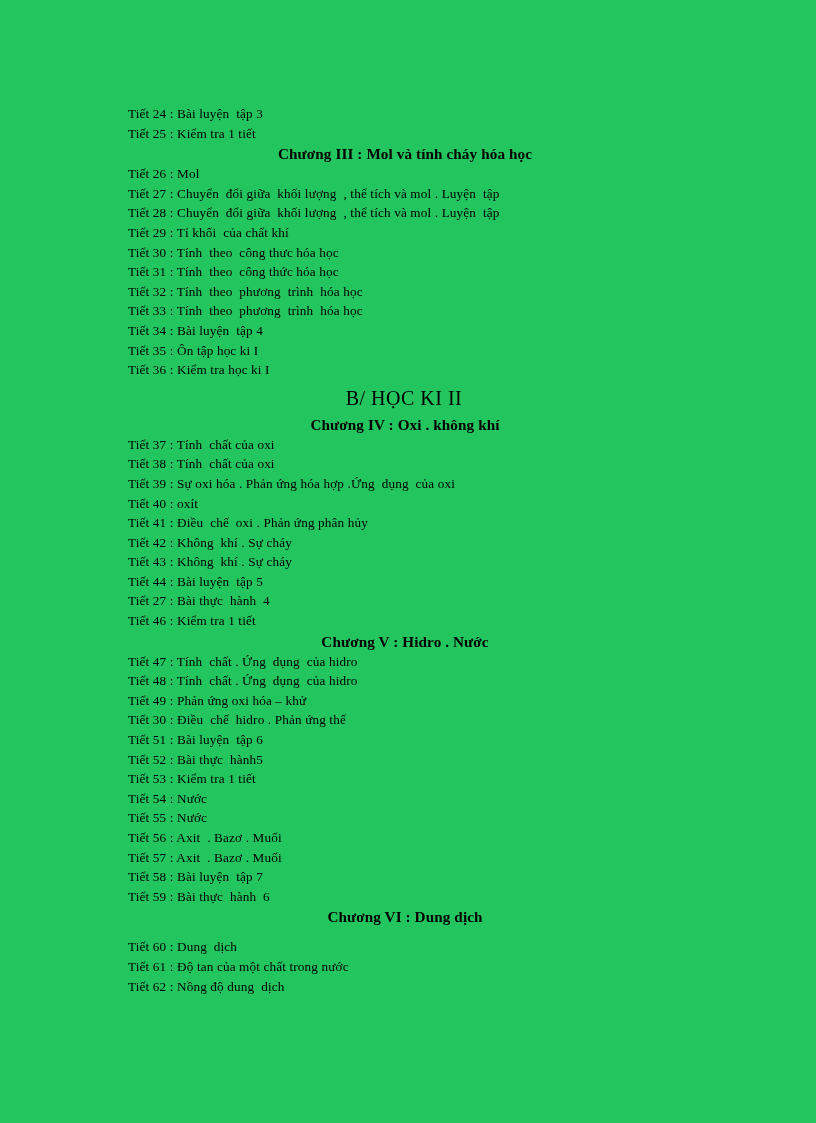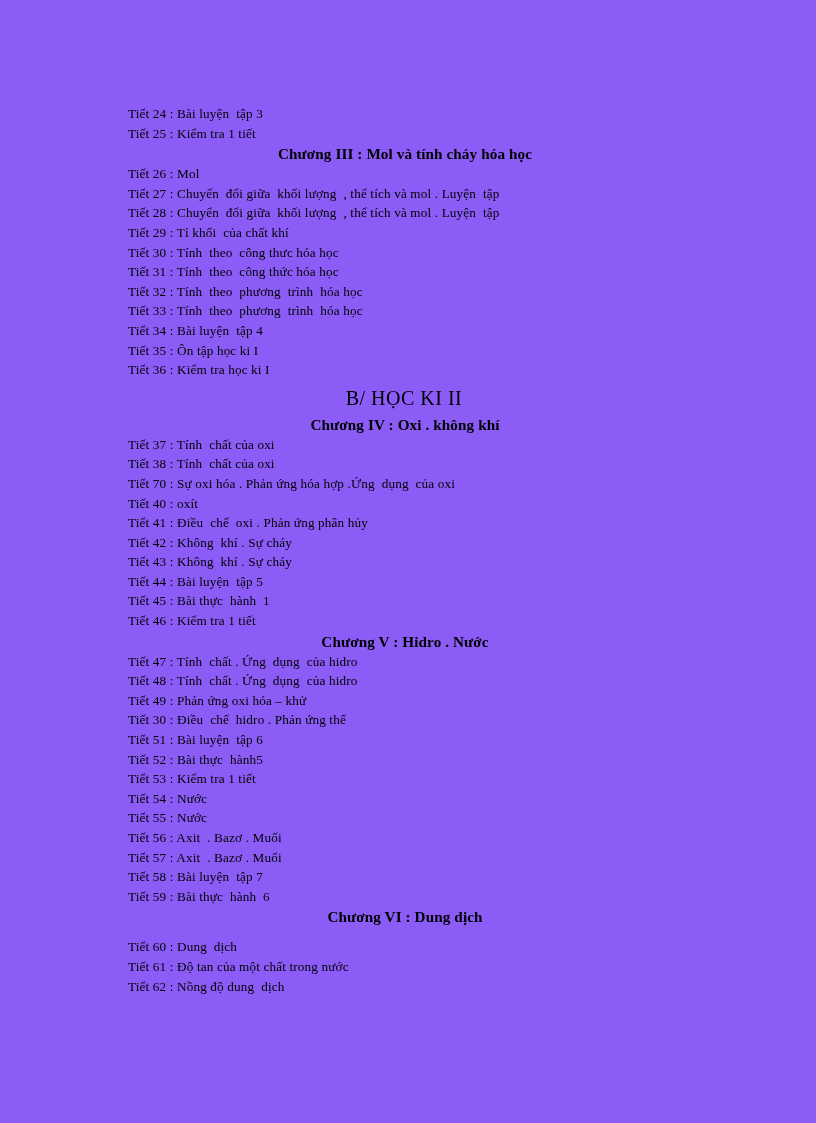--- a/index.html
+++ b/index.html
@@ -8,21 +8,21 @@
     background: #ffffff;
   }
   body {
     font-family: "Liberation Serif", "DejaVu Serif", serif;
     color: #000000;
   }
   #page {
     position: relative;
     width: 816px;
     height: 1123px;
-    background: #8b5cf6;
+    background: #22c55e;
     overflow: hidden;
     box-sizing: border-box;
   }
   #content {
     position: absolute;
     left: 0;
     top: 104px;
     width: 816px;
   }
   .line {
@@ -84,27 +84,27 @@
       <p class="line">Tiết 36 : Kiểm tra học ki I</p>
     </div>
 
     <div class="spacer-sm"></div>
     <p class="part-heading">B/ HỌC KI II</p>
 
     <div class="section">
       <p class="chapter-heading">Chương IV : Oxi . không khí</p>
       <p class="line">Tiết 37 : Tính  chất của oxi</p>
       <p class="line">Tiết 38 : Tính  chất của oxi</p>
-      <p class="line">Tiết 70 : Sự oxi hóa . Phản ứng hóa hợp .Ứng  dụng  của oxi</p>
+      <p class="line">Tiết 39 : Sự oxi hóa . Phản ứng hóa hợp .Ứng  dụng  của oxi</p>
       <p class="line">Tiết 40 : oxít</p>
       <p class="line">Tiết 41 : Điều  chế  oxi . Phản ứng phân hủy</p>
       <p class="line">Tiết 42 : Không  khí . Sự cháy</p>
       <p class="line">Tiết 43 : Không  khí . Sự cháy</p>
       <p class="line">Tiết 44 : Bài luyện  tập 5</p>
-      <p class="line">Tiết 45 : Bài thực  hành  1</p>
+      <p class="line">Tiết 27 : Bài thực  hành  4</p>
       <p class="line">Tiết 46 : Kiểm tra 1 tiết</p>
     </div>
 
     <div class="section">
       <p class="chapter-heading">Chương V : Hidro . Nước</p>
       <p class="line">Tiết 47 : Tính  chất . Ứng  dụng  của hidro</p>
       <p class="line">Tiết 48 : Tính  chất . Ứng  dụng  của hidro</p>
       <p class="line">Tiết 49 : Phản ứng oxi hóa – khử</p>
       <p class="line">Tiết 30 : Điều  chế  hidro . Phản ứng thế</p>
       <p class="line">Tiết 51 : Bài luyện  tập 6</p>

